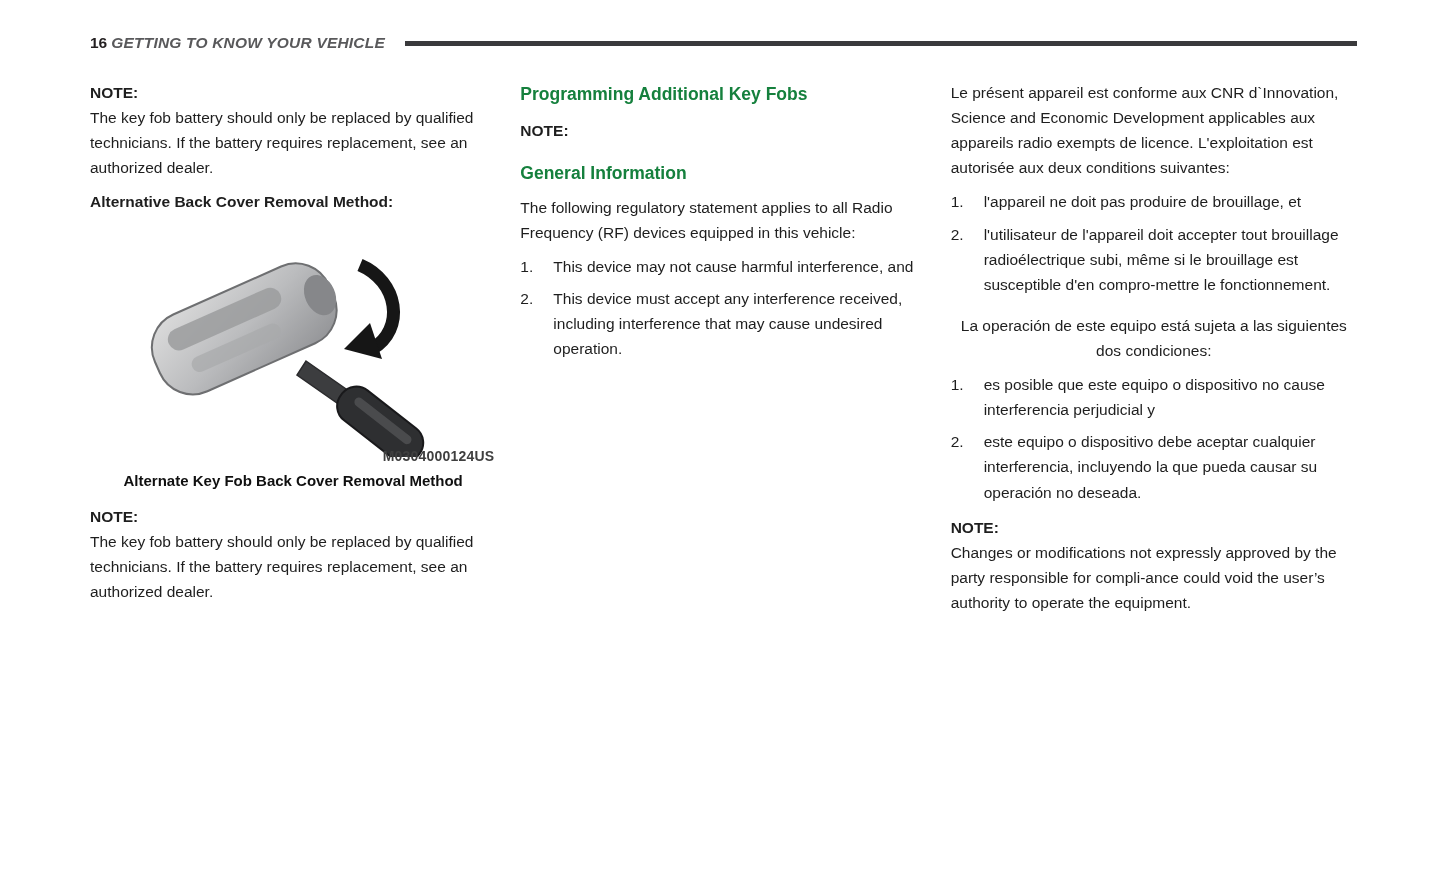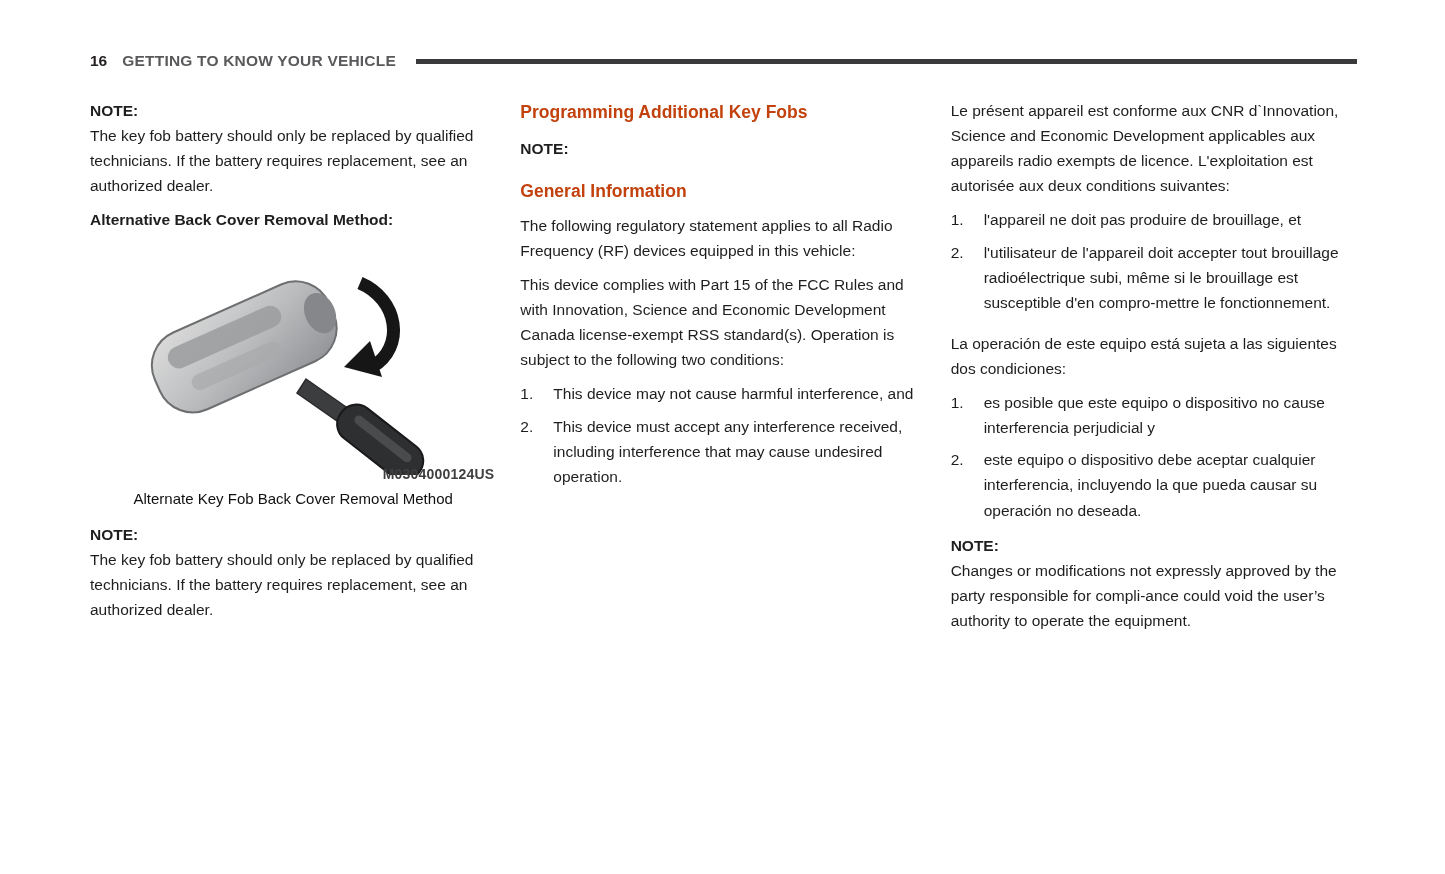--- a/index.html
+++ b/index.html
@@ -3,50 +3,50 @@
 <meta charset="utf-8">
 <style>
   * { margin:0; padding:0; box-sizing:border-box; }
   html, body { background:#ffffff; }
   body {
     width:1445px; height:874px;
     font-family:"Liberation Sans", sans-serif;
     color:#212121;
     overflow:hidden;
   }
-  .page { padding:52px 88px 0 90px; }
+  .page { padding:34px 88px 0 90px; }
 
   
   .header { display:flex; align-items:center; margin-bottom:28px; }
   .page-num { font-size:15.5px; font-weight:bold; color:#231f20; }
-  .chapter { font-size:15.5px; font-weight:bold; color:#59595b; margin-left:15px; letter-spacing:.2px; }
+  .chapter { font-size:15.5px; font-weight:bold; color:#59595b; margin-left:4px; letter-spacing:.2px;font-style:italic; }
   .rule { flex:1; height:5px; background:#3a3a3c; margin-left:20px; }
 
   
   .columns { display:flex; gap:24px; align-items:flex-start; }
   .col { flex:1; font-size:15.5px; line-height:1.62; color:#1e1e1e; }
 
   .para { margin:0 0 9px 0; }
   .note-label { font-weight:bold; margin:10px 0 0 0; }
   .note-label.first { margin-top:0; }
   .subhead { font-weight:bold; margin:6px 0 0 0; }
-  .heading { font-size:17.5px; font-weight:bold; color:#c2410c; margin:16px 0 7px 0; }
+  .heading { font-size:17.5px; font-weight:bold; color:#15803d; margin:16px 0 7px 0; }
   .heading.first { margin-top:0; }
 
   .num-list { margin:2px 0 10px 0; }
   .num-item { display:flex; margin-bottom:7px; }
   .num { width:33px; flex:none; }
   .num-text { flex:1; }
-  .gap-top { margin-top:16px; }
+  .gap-top { margin-top:16px;text-align:center; }
 
   
   .figure { margin-top:30px; }
   .figure svg { display:block; margin:0 auto; }
   .fig-code { font-size:14px; font-weight:bold; color:#3f3f3f; text-align:right; margin:-12px 2px 2px 0; letter-spacing:.2px; }
-  .fig-caption { font-size:15px; font-weight:normal; color:#101010; text-align:center; margin:2px 0 10px 0; }
+  .fig-caption { font-size:15px; font-weight:bold; color:#101010; text-align:center; margin:2px 0 10px 0; }
 </style>
 </head>
 <body>
 
 <div class="page">
 
   <div class="header">
     <span class="page-num">16</span>
     <span class="chapter">GETTING TO KNOW YOUR VEHICLE</span>
     <span class="rule"></span>
@@ -95,21 +95,20 @@
       <p class="para">The key fob battery should only be replaced by qualified technicians. If the battery requires replacement, see an authorized dealer.</p>
     </div>
 
     <div class="col">
       <h2 class="heading first">Programming Additional Key Fobs</h2>
 
       <p class="note-label">NOTE:</p>
 
       <h2 class="heading">General Information</h2>
       <p class="para">The following regulatory statement applies to all Radio Frequency (RF) devices equipped in this vehicle:</p>
-      <p class="para">This device complies with Part 15 of the FCC Rules and with Innovation, Science and Economic Development Canada license-exempt RSS standard(s). Operation is subject to the following two conditions:</p>
 
       <div class="num-list">
         <div class="num-item">
           <span class="num">1.</span>
           <span class="num-text">This device may not cause harmful interference, and</span>
         </div>
         <div class="num-item">
           <span class="num">2.</span>
           <span class="num-text">This device must accept any interference received, including interference that may cause undesired operation.</span>
         </div>

